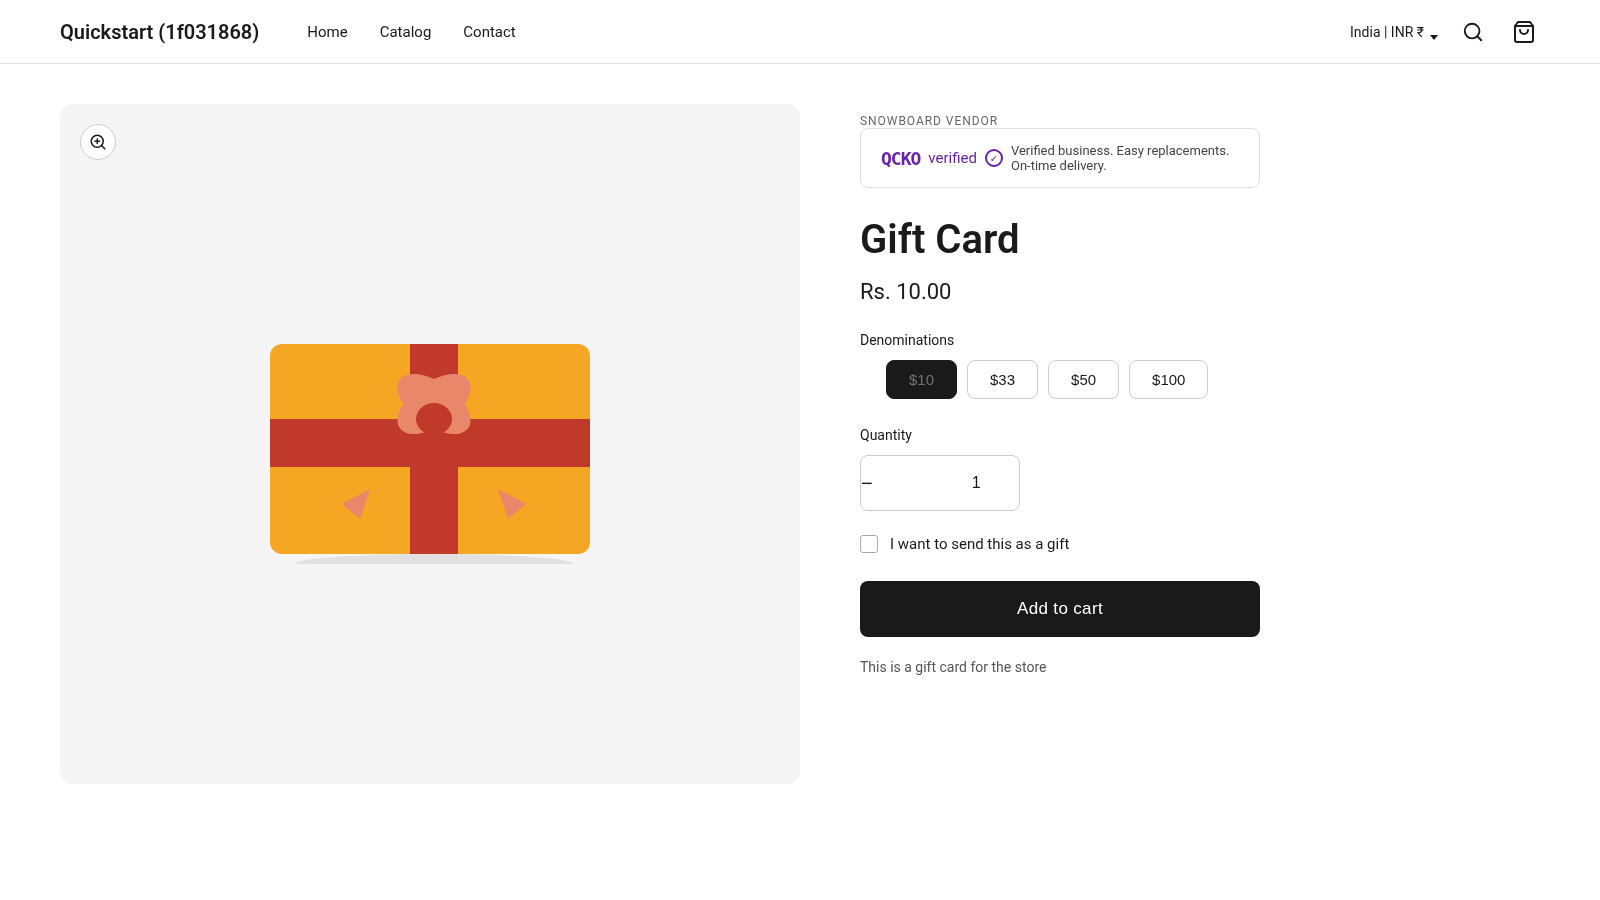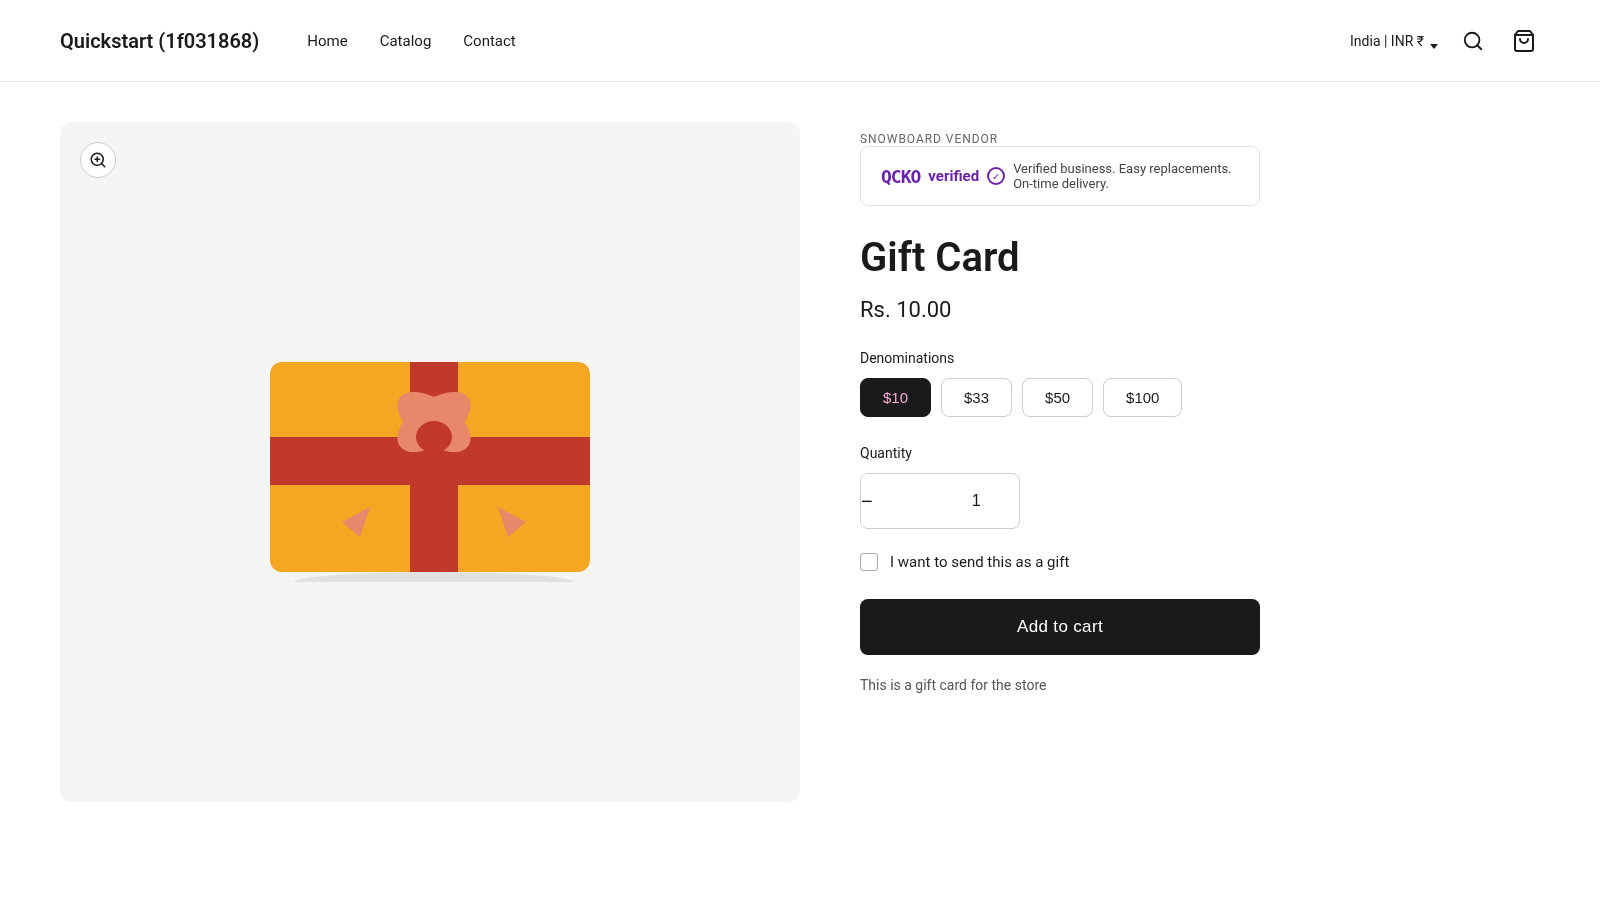--- a/index.html
+++ b/index.html
@@ -13,21 +13,21 @@
       color: #1a1a1a;
       width: 1600px;
       min-height: 900px;
     }
     
     .header {
       display: flex;
       align-items: center;
       justify-content: space-between;
       padding: 16px 60px;
-      height: 82px;
+      height: 64px;
       border-bottom: 1px solid #e5e5e5;
     }
     .header-left {
       display: flex;
       align-items: center;
       gap: 48px;
     }
     .logo {
       font-size: 20px;
       font-weight: 600;
@@ -144,21 +144,21 @@
     }
     .qcko-text {
       font-size: 18px;
       font-weight: 900;
       color: #6b21a8;
       letter-spacing: -1px;
       font-family: monospace;
     }
     .verified-text {
       font-size: 15px;
-      font-weight: 700;
+      font-weight: 400;
       color: #6b21a8;
     }
     .verified-check {
       width: 18px;
       height: 18px;
       border-radius: 50%;
       border: 2px solid #6b21a8;
       display: inline-flex;
       align-items: center;
       justify-content: center;
@@ -198,22 +198,23 @@
       border-radius: 8px;
       border: 1.5px solid #ccc;
       background: #fff;
       font-size: 15px;
       cursor: pointer;
       font-weight: 500;
       color: #1a1a1a;
     }
     .denom-btn.active {
       background: #1a1a1a;
-      color: #f9a8d4;
+      color: #737373;
       border-color: #1a1a1a;
+      margin-left: 26px;
     }
     
     .quantity-section {
       margin-bottom: 24px;
     }
     .quantity-control {
       display: flex;
       align-items: center;
       border: 1.5px solid #ccc;
       border-radius: 8px;

